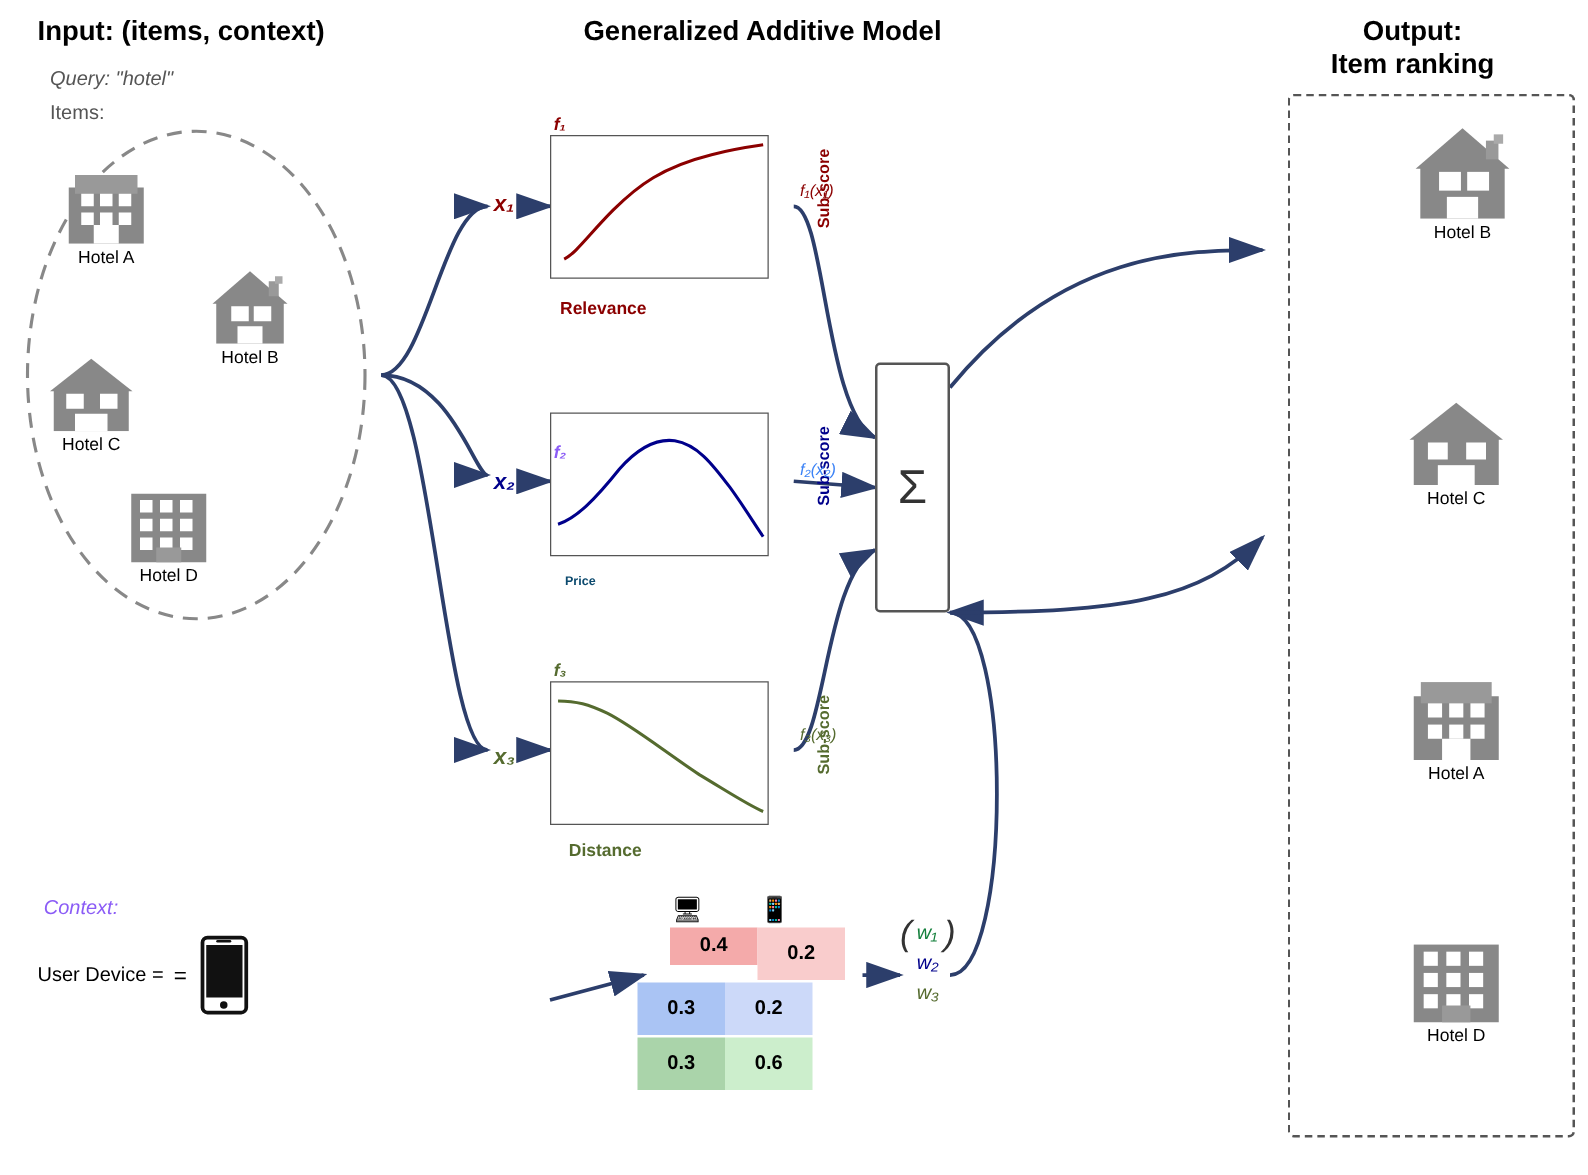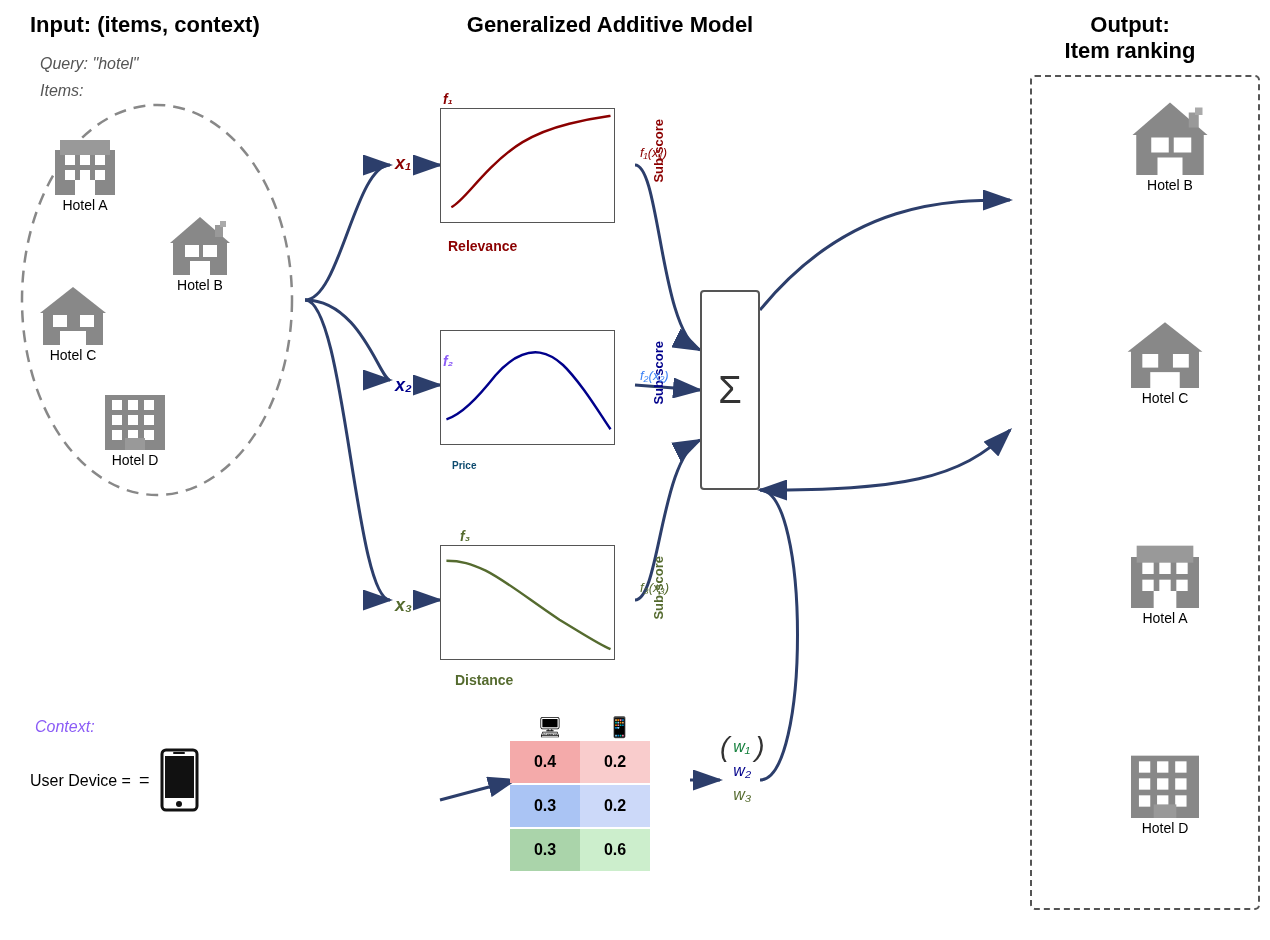--- a/index.html
+++ b/index.html
@@ -94,21 +94,21 @@
     <span>Item ranking</span>
   </div>
 
   <div style="position:absolute; top:12px; left:430px; width:360px; text-align:center; font-size:22px; font-weight:bold;">
     <span>Generalized Additive Model</span>
   </div>
 
   <div style="position:absolute; top:55px; left:40px; font-style:italic; font-size:16px; color:#555;">
     <span>Query: "hotel"</span>
   </div>
-  <div style="position:absolute; top:82px; left:40px; font-style:italic; font-size:16px; color:#555;">
+  <div style="position:absolute; top:82px; left:40px; font-size:16px; color:#555;">
     <span>Items:</span>
   </div>
 
   <div style="position:absolute; top:95px; left:15px; width:285px; height:410px;">
     <svg viewBox="0 0 285 410" width="285" height="410">
       <ellipse cx="142" cy="205" rx="135" ry="195" fill="none" stroke="#888" stroke-width="2.5" stroke-dasharray="12,8"></ellipse>
     </svg>
   </div>
 
   <div style="position:absolute; top:135px; left:50px; display:flex; flex-direction:column; align-items:center;">
@@ -211,21 +211,21 @@
       <path d="M 5 90 C 20 85 35 70 55 45 C 70 28 85 20 100 22 C 118 25 130 40 145 60 C 158 78 165 90 172 100" stroke="#00008b" stroke-width="2.5" fill="none"></path>
     </svg>
     <span style="position:absolute; top:10px; right:-52px; writing-mode:vertical-rl; transform:rotate(180deg); font-size:13px; font-weight:bold; color:#00008b;">Sub-score</span>
   </div>
   <span style="position:absolute; top:368px; left:640px; font-size:13px; font-style:italic; color:#3b82f6;">f₂(x₂)</span>
   <span style="position:absolute; top:460px; left:452px; font-size:10px; font-weight:bold; color:#0c4a6e;">Price</span>
 
   <span style="position:absolute; top:375px; left:395px; font-size:18px; font-style:italic; font-weight:bold; color:#00008b;">x₂</span>
 
   <div style="position:absolute; top:545px; left:440px; width:175px; height:115px; border:1.5px solid #555; background:white; overflow:visible;">
-    <span style="position:absolute; top:-18px; left:19px; font-size:14px; font-style:italic; font-weight:bold; color:#556b2f;">f₃</span>
+    <span style="position:absolute; top:-18px; left:2px; font-size:14px; font-style:italic; font-weight:bold; color:#556b2f;">f₃</span>
     <svg class="curve-svg" viewBox="0 0 175 115">
       <path d="M 5 15 C 20 15 30 18 45 25 C 65 35 90 55 120 75 C 145 90 160 100 172 105" stroke="#556b2f" stroke-width="2.5" fill="none"></path>
     </svg>
     <span style="position:absolute; top:10px; right:-52px; writing-mode:vertical-rl; transform:rotate(180deg); font-size:13px; font-weight:bold; color:#556b2f;">Sub-score</span>
   </div>
   <span style="position:absolute; top:580px; left:640px; font-size:13px; font-style:italic; color:#556b2f;">f₃(x₃)</span>
   <span style="position:absolute; top:672px; left:455px; font-size:14px; font-weight:bold; color:#556b2f;">Distance</span>
 
   <span style="position:absolute; top:595px; left:395px; font-size:18px; font-style:italic; font-weight:bold; color:#556b2f;">x₃</span>
 
@@ -237,21 +237,21 @@
 
     <div style="display:flex; margin-left:0px; margin-bottom:2px; align-items:center;">
       <div style="width:5px;"></div>
 
       <div style="width:70px; text-align:center; font-size:20px;">🖥</div>
 
       <div style="width:70px; text-align:center; font-size:20px;">📱</div>
     </div>
 
     <div style="display:flex; margin-bottom:2px;">
-      <div style="width:70px; height:42px; background:#f4aaaa; display:flex; align-items:center; justify-content:center; font-size:16px; font-weight:bold;">0.4</div>
+      <div style="width:70px; height:30px; background:#f4aaaa; display:flex; align-items:center; justify-content:center; font-size:16px; font-weight:bold;margin-left:26px;">0.4</div>
       <div style="width:70px; height:42px; background:#f9cccc; display:flex; align-items:center; justify-content:center; font-size:16px; font-weight:bold;">0.2</div>
     </div>
 
     <div style="display:flex; margin-bottom:2px;">
       <div style="width:70px; height:42px; background:#aac4f4; display:flex; align-items:center; justify-content:center; font-size:16px; font-weight:bold;">0.3</div>
       <div style="width:70px; height:42px; background:#ccd9f9; display:flex; align-items:center; justify-content:center; font-size:16px; font-weight:bold;">0.2</div>
     </div>
 
     <div style="display:flex; margin-bottom:2px;">
       <div style="width:70px; height:42px; background:#aad4aa; display:flex; align-items:center; justify-content:center; font-size:16px; font-weight:bold;">0.3</div>

